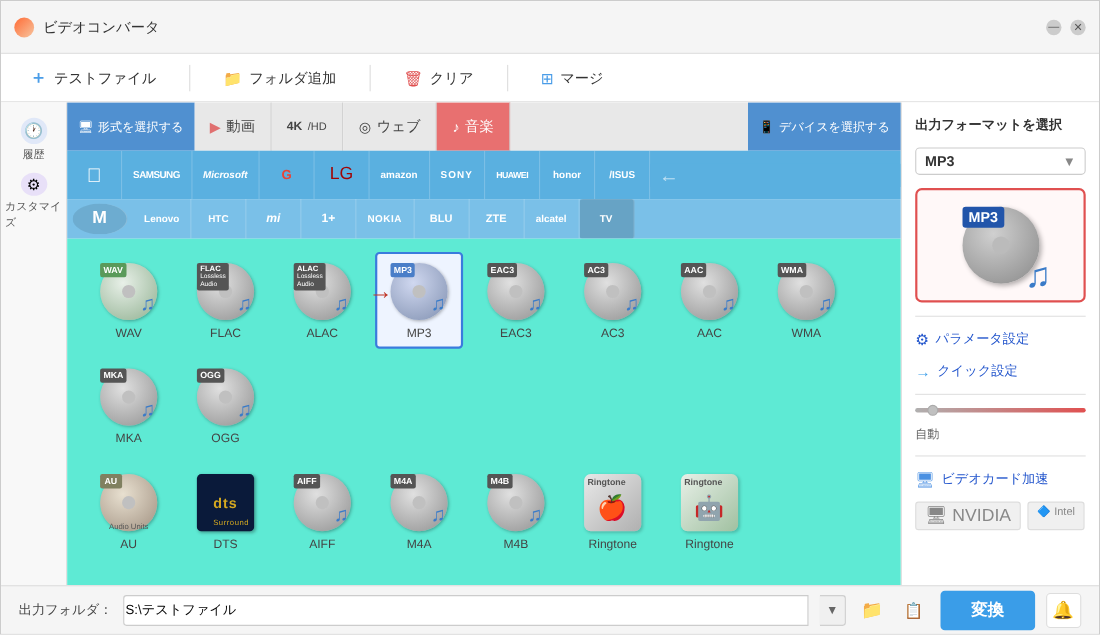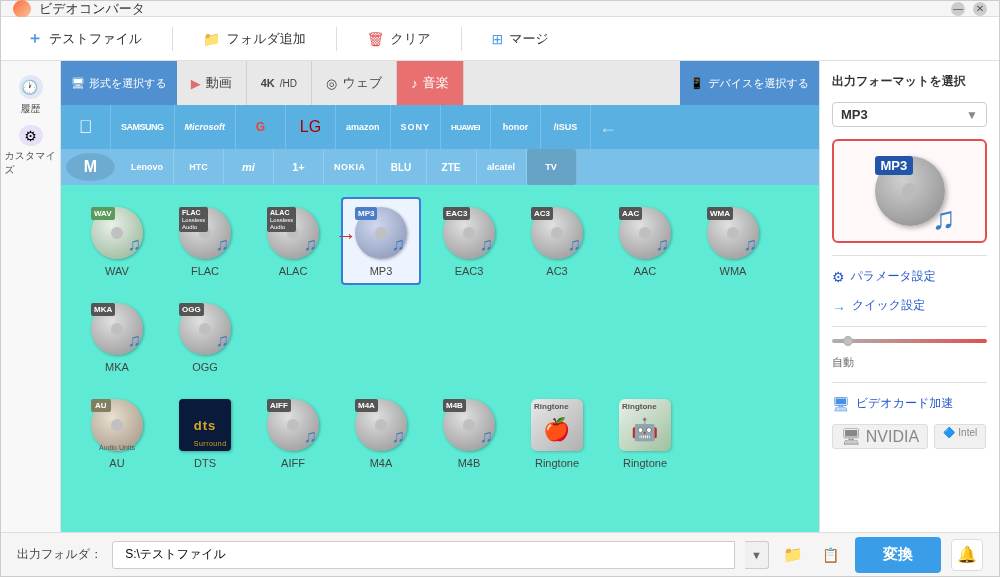--- a/index.html
+++ b/index.html
@@ -15,21 +15,21 @@
       width: 1000px;
       height: 577px;
       background: #ffffff;
       border: 1px solid #ccc;
       display: flex;
       flex-direction: column;
     }
     
     .titlebar {
       background: #f5f5f5;
-      height: 16px;
+      height: 48px;
       display: flex;
       align-items: center;
       padding: 0 12px;
       border-bottom: 1px solid #ddd;
       justify-content: space-between;
     }
     .titlebar-left {
       display: flex;
       align-items: center;
       gap: 8px;
@@ -374,21 +374,21 @@
       align-items: center;
       padding: 0 16px;
       gap: 10px;
     }
     .output-label { font-size: 12px; color: #444; white-space: nowrap; }
     .output-path-input {
       flex: 1;
       height: 28px;
       border: 1px solid #ccc;
       border-radius: 3px 0 0 3px;
-      padding: 0 12px;
+      padding: 0 1px;
       font-size: 12px;
       background: white;
     }
     .output-path-dropdown {
       height: 28px;
       border: 1px solid #ccc;
       border-left: none;
       border-radius: 0 3px 3px 0;
       background: #f0f0f0;
       padding: 0 6px;

